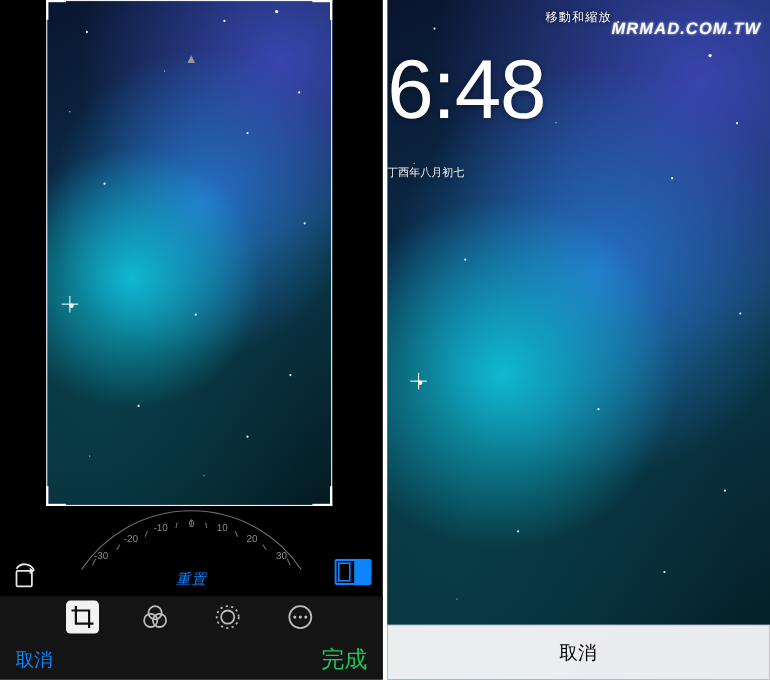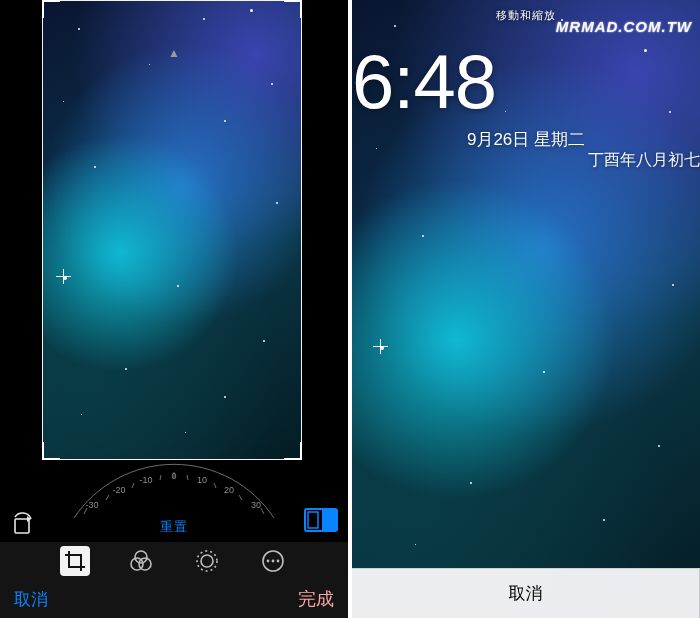--- a/index.html
+++ b/index.html
@@ -33,38 +33,38 @@
   .crop-frame { position: absolute; inset: 0; border: 1px solid rgba(255,255,255,0.95); pointer-events: none; }
   .corner { position: absolute; width: 18px; height: 18px; border: 2px solid #fff; }
   .corner.tl { top: -1px; left: -1px; border-right: none; border-bottom: none; }
   .corner.tr { top: -1px; right: -1px; border-left: none; border-bottom: none; }
   .corner.bl { bottom: -1px; left: -1px; border-right: none; border-top: none; }
   .corner.br { bottom: -1px; right: -1px; border-left: none; border-top: none; }
 
   .dial { position: absolute; left: 50%; transform: translateX(-50%); top: 458px; width: 220px; height: 60px; color: #9a9a9a; overflow: hidden; }
   .dial svg { position: absolute; left: 0; top: 0; }
   .dial-pointer { position: absolute; left: 50%; transform: translateX(-50%); top: 46px; color: #9a9a9a; font-size: 12px; }
-  .reset-label { position: absolute; left: 50%; transform: translateX(-50%); top: 518px; color: #0a84ff; font-size: 13px; letter-spacing: 1px; }
+  .reset-label { position: absolute; left: 50%; transform: translateX(-50%); top: 518px; color: #0a84ff; font-size: 13px; letter-spacing: 1px; font-style: italic; }
   .rotate-btn { position: absolute; left: 10px; top: 510px; width: 28px; height: 28px; color: #efefef; }
   .aspect-btn { position: absolute; right: 10px; top: 508px; width: 34px; height: 26px; }
 
   .tool-row { position: absolute; left: 0; right: 0; top: 542px; height: 38px; background: #141414; display: flex; align-items: center; justify-content: center; gap: 36px; }
   .tool-row .tool { width: 30px; height: 30px; display: flex; align-items: center; justify-content: center; border-radius: 4px; }
   .tool-row .tool.selected { background: #f2f2f2; }
 
   .bottom-row { position: absolute; left: 0; right: 0; top: 580px; height: 38px; background: #141414; display: flex; align-items: center; justify-content: space-between; padding: 0 14px; }
   .cancel-l { color: #0a84ff; font-size: 17px; }
-  .done-l { color: #fca5a5; font-size: 18px; }
+  .done-l { color: #22c55e; font-size: 21px; }
 
   
   .right .galaxy { inset: 0; }
   .right .move-zoom { position: absolute; top: 8px; left: 50%; transform: translateX(-50%); font-size: 11px; color: #fff; text-shadow: 0 0 4px rgba(0,0,0,0.7); letter-spacing: 1px; }
   .right .clock { position: absolute; top: 38px; width: 100%; text-align: left; color: #fff; font-weight: 200; font-size: 76px; letter-spacing: -1px; text-shadow: 0 1px 6px rgba(0,0,0,0.4); }
   .right .date { position: absolute; top: 128px; width: 100%; text-align: center; color: #fff; font-size: 17px; text-shadow: 0 1px 4px rgba(0,0,0,0.5); }
-  .right .lunar { position: absolute; top: 150px; width: 100%; text-align: right; color: #fff; font-size: 16px; opacity: 0.95; text-shadow: 0 1px 4px rgba(0,0,0,0.5); padding-left: 48px; }
+  .right .lunar { position: absolute; top: 150px; width: 100%; text-align: left; color: #fff; font-size: 10px; opacity: 0.95; text-shadow: 0 1px 4px rgba(0,0,0,0.5); }
 
   .right .action-bar { position: absolute; left: 0; right: 0; bottom: 0; height: 50px; display: flex; background: rgba(245,245,247,0.96); border-top: 1px solid #d0d0d5; }
   .right .action-bar .btn { flex: 1; display: flex; align-items: center; justify-content: center; font-size: 17px; color: #000; }
   .right .action-bar .sep { width: 1px; background: #c7c7cc; }
 
   .watermark { position: absolute; top: 18px; right: 8px; font-size: 15px; font-style: italic; font-weight: 700; letter-spacing: 1px; color: rgba(255,255,255,0.92); text-shadow: 0 0 2px rgba(255,255,255,0.8); pointer-events: none; padding-left: 12px; }
 </style>
 </head>
 <body>
 
@@ -197,21 +197,20 @@
       <div class="sparkle" style="left:8%;top:56%"></div>
       <div class="star" style="left:55%;top:60%;width:2px;height:2px"></div>
       <div class="star" style="left:34%;top:78%;width:2px;height:2px"></div>
       <div class="star" style="left:72%;top:84%;width:2px;height:2px"></div>
       <div class="star" style="left:88%;top:72%;width:2px;height:2px"></div>
       <div class="star" style="left:18%;top:88%;width:1px;height:1px"></div>
     </div>
 
     <div class="move-zoom">移動和縮放</div>
     <div class="clock">6:48</div>
-    <div class="date">9月26日 星期二</div>
     <div class="lunar">丁酉年八月初七</div>
 
     <div class="action-bar">
       <div class="btn">取消</div>
       <div class="sep"></div>
     </div>
 
     <div class="watermark">MRMAD.COM.TW</div>
   </div>
 

